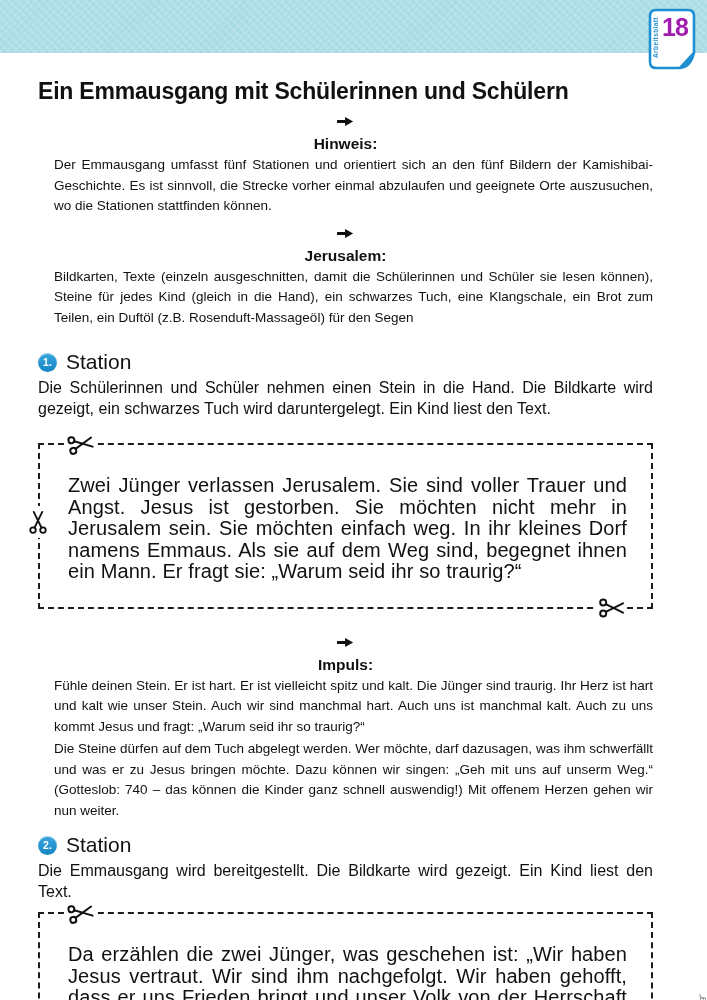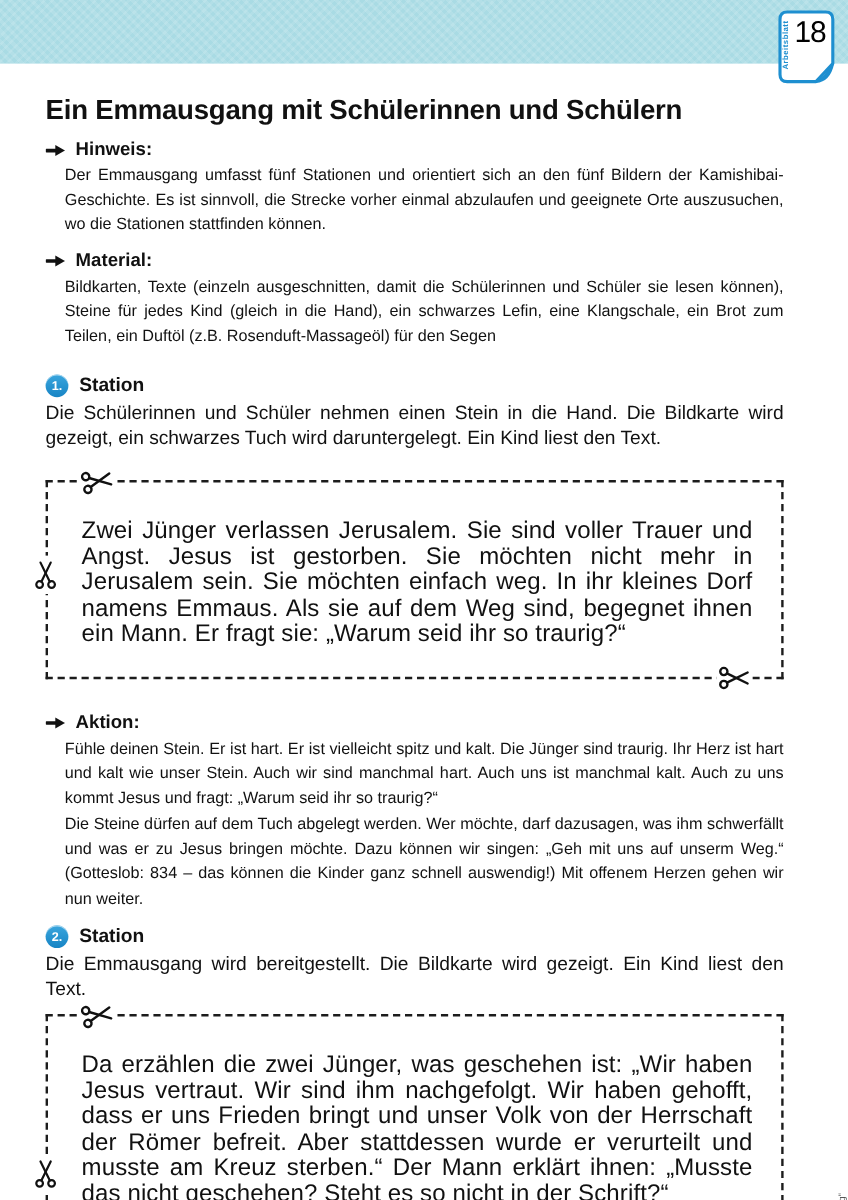--- a/index.html
+++ b/index.html
@@ -13,45 +13,45 @@
     position:relative; height:53px; width:100%;
     background:
       repeating-linear-gradient(45deg, rgba(255,255,255,.12) 0 3px, rgba(0,0,0,0) 3px 6px),
       repeating-linear-gradient(-45deg, rgba(255,255,255,.10) 0 2px, rgba(0,0,0,0) 2px 5px),
       #a9dbe4;
   }
   
   .badge{position:absolute; top:8px; right:10px; width:50px; height:62px;}
   .badge svg{position:absolute; inset:0;}
   .badge-num{
-    position:absolute; left:15px; top:5px; font-size:25px; font-weight:normal;
-    color:#000000; letter-spacing:-1px;
+    position:absolute; left:15px; top:5px; font-size:25px; font-weight:bold;
+    color:#a21caf; letter-spacing:-1px;
   }
   .badge-vert{
     position:absolute; left:3px; top:4px; height:52px; width:10px;
     writing-mode:vertical-rl; transform:rotate(180deg);
     font-size:6.5px; font-weight:bold; color:#1e8fd0; letter-spacing:.4px;
     display:flex; align-items:center; justify-content:center;
   }
   .content{padding:0 54px 0 38px;}
   .title{font-size:23px; line-height:28px; font-weight:bold; margin:24px 0 0 0; letter-spacing:-.2px;}
-  .arrow-head{display:flex; align-items:center; gap:8px; margin-top:11px; font-size:15.5px; font-weight:bold;}
+  .arrow-head{display:flex; align-items:center; gap:8px; margin-top:11px; font-size:15.5px; font-weight:bold;flex-direction:column;}
   .arrow-head.gap-lg{margin-top:28px;}
   .arrow-icon{display:inline-flex; flex:0 0 auto;}
   .body-p{margin:2px 0 0 16px; font-size:13.5px; line-height:20.5px; text-align:justify;}
   .station-row{display:flex; align-items:center; gap:9px; margin-top:22px;}
   .station-row.second{margin-top:12px;}
   .station-num{
     width:19px; height:19px; border-radius:50%;
     background:linear-gradient(180deg,#3aa6de 0%, #1784c4 100%);
     color:#fff; font-size:10.5px; font-weight:bold;
     display:flex; align-items:center; justify-content:center;
     box-shadow:inset 0 1px 0 rgba(255,255,255,.55);
   }
-  .station-label{font-size:16px; font-weight:bold;}
+  .station-label{font-size:21px; font-weight:normal;}
   .station-p{margin:4px 0 0 0; font-size:16px; line-height:20.5px; text-align:justify;}
   .cutout{
     position:relative; border:2px dashed #1c1c1c; margin-top:24px;
     padding:30px 24px 24px 28px;
     font-size:20px; line-height:21.5px; text-align:justify; letter-spacing:.1px;
   }
   .cutout.second{margin-top:10px; padding-bottom:14px;}
   .scissors{
     position:absolute; width:30px; height:24px; background:#fff;
     display:flex; align-items:center; justify-content:center;
@@ -114,23 +114,23 @@
       <span>Hinweis:</span>
     </div>
     <p class="body-p">Der Emmausgang umfasst fünf Stationen und orientiert sich an den fünf Bildern der Kamishibai-Geschichte. Es ist sinnvoll, die Strecke vorher einmal abzulaufen und geeignete Orte auszusuchen, wo die Stationen stattfinden können.</p>
 
     <div class="arrow-head">
       <span class="arrow-icon">
           <svg width="17" height="11">
             <use href="#sym-arrow"></use>
           </svg>
         </span>
-      <span>Material:</span>
+      <span>Jerusalem:</span>
     </div>
-    <p class="body-p">Bildkarten, Texte (einzeln ausgeschnitten, damit die Schülerinnen und Schüler sie lesen können), Steine für jedes Kind (gleich in die Hand), ein schwarzes Lefin, eine Klangschale, ein Brot zum Teilen, ein Duftöl (z.B. Rosenduft-Massageöl) für den Segen</p>
+    <p class="body-p">Bildkarten, Texte (einzeln ausgeschnitten, damit die Schülerinnen und Schüler sie lesen können), Steine für jedes Kind (gleich in die Hand), ein schwarzes Tuch, eine Klangschale, ein Brot zum Teilen, ein Duftöl (z.B. Rosenduft-Massageöl) für den Segen</p>
 
     <div class="station-row">
       <span class="station-num">1.</span>
       <span class="station-label">Station</span>
     </div>
     <p class="station-p">Die Schülerinnen und Schüler nehmen einen Stein in die Hand. Die Bildkarte wird gezeigt, ein schwarzes Tuch wird daruntergelegt. Ein Kind liest den Text.</p>
 
     <div class="cutout">
       <span class="scissors sc-top">
           <svg>
@@ -149,25 +149,25 @@
         </span>
       <span>Zwei Jünger verlassen Jerusalem. Sie sind voller Trauer und Angst. Jesus ist gestorben. Sie möchten nicht mehr in Jerusalem sein. Sie möchten einfach weg. In ihr kleines Dorf namens Emmaus. Als sie auf dem Weg sind, begegnet ihnen ein Mann. Er fragt sie: „Warum seid ihr so traurig?“</span>
     </div>
 
     <div class="arrow-head gap-lg">
       <span class="arrow-icon">
           <svg width="17" height="11">
             <use href="#sym-arrow"></use>
           </svg>
         </span>
-      <span>Aktion:</span>
+      <span>Impuls:</span>
     </div>
     <p class="body-p">Fühle deinen Stein. Er ist hart. Er ist vielleicht spitz und kalt. Die Jünger sind traurig. Ihr Herz ist hart und kalt wie unser Stein. Auch wir sind manchmal hart. Auch uns ist manchmal kalt. Auch zu uns kommt Jesus und fragt: „Warum seid ihr so traurig?“</p>
 
-    <p class="body-p">Die Steine dürfen auf dem Tuch abgelegt werden. Wer möchte, darf dazusagen, was ihm schwerfällt und was er zu Jesus bringen möchte. Dazu können wir singen: „Geh mit uns auf unserm Weg.“ (Gotteslob: 834 – das können die Kinder ganz schnell auswendig!) Mit offenem Herzen gehen wir nun weiter.</p>
+    <p class="body-p">Die Steine dürfen auf dem Tuch abgelegt werden. Wer möchte, darf dazusagen, was ihm schwerfällt und was er zu Jesus bringen möchte. Dazu können wir singen: „Geh mit uns auf unserm Weg.“ (Gotteslob: 740 – das können die Kinder ganz schnell auswendig!) Mit offenem Herzen gehen wir nun weiter.</p>
 
     <div class="station-row second">
       <span class="station-num">2.</span>
       <span class="station-label">Station</span>
     </div>
     <p class="station-p">Die Emmausgang wird bereitgestellt. Die Bildkarte wird gezeigt. Ein Kind liest den Text.</p>
 
     <div class="cutout second">
       <span class="scissors sc-top">
           <svg>

